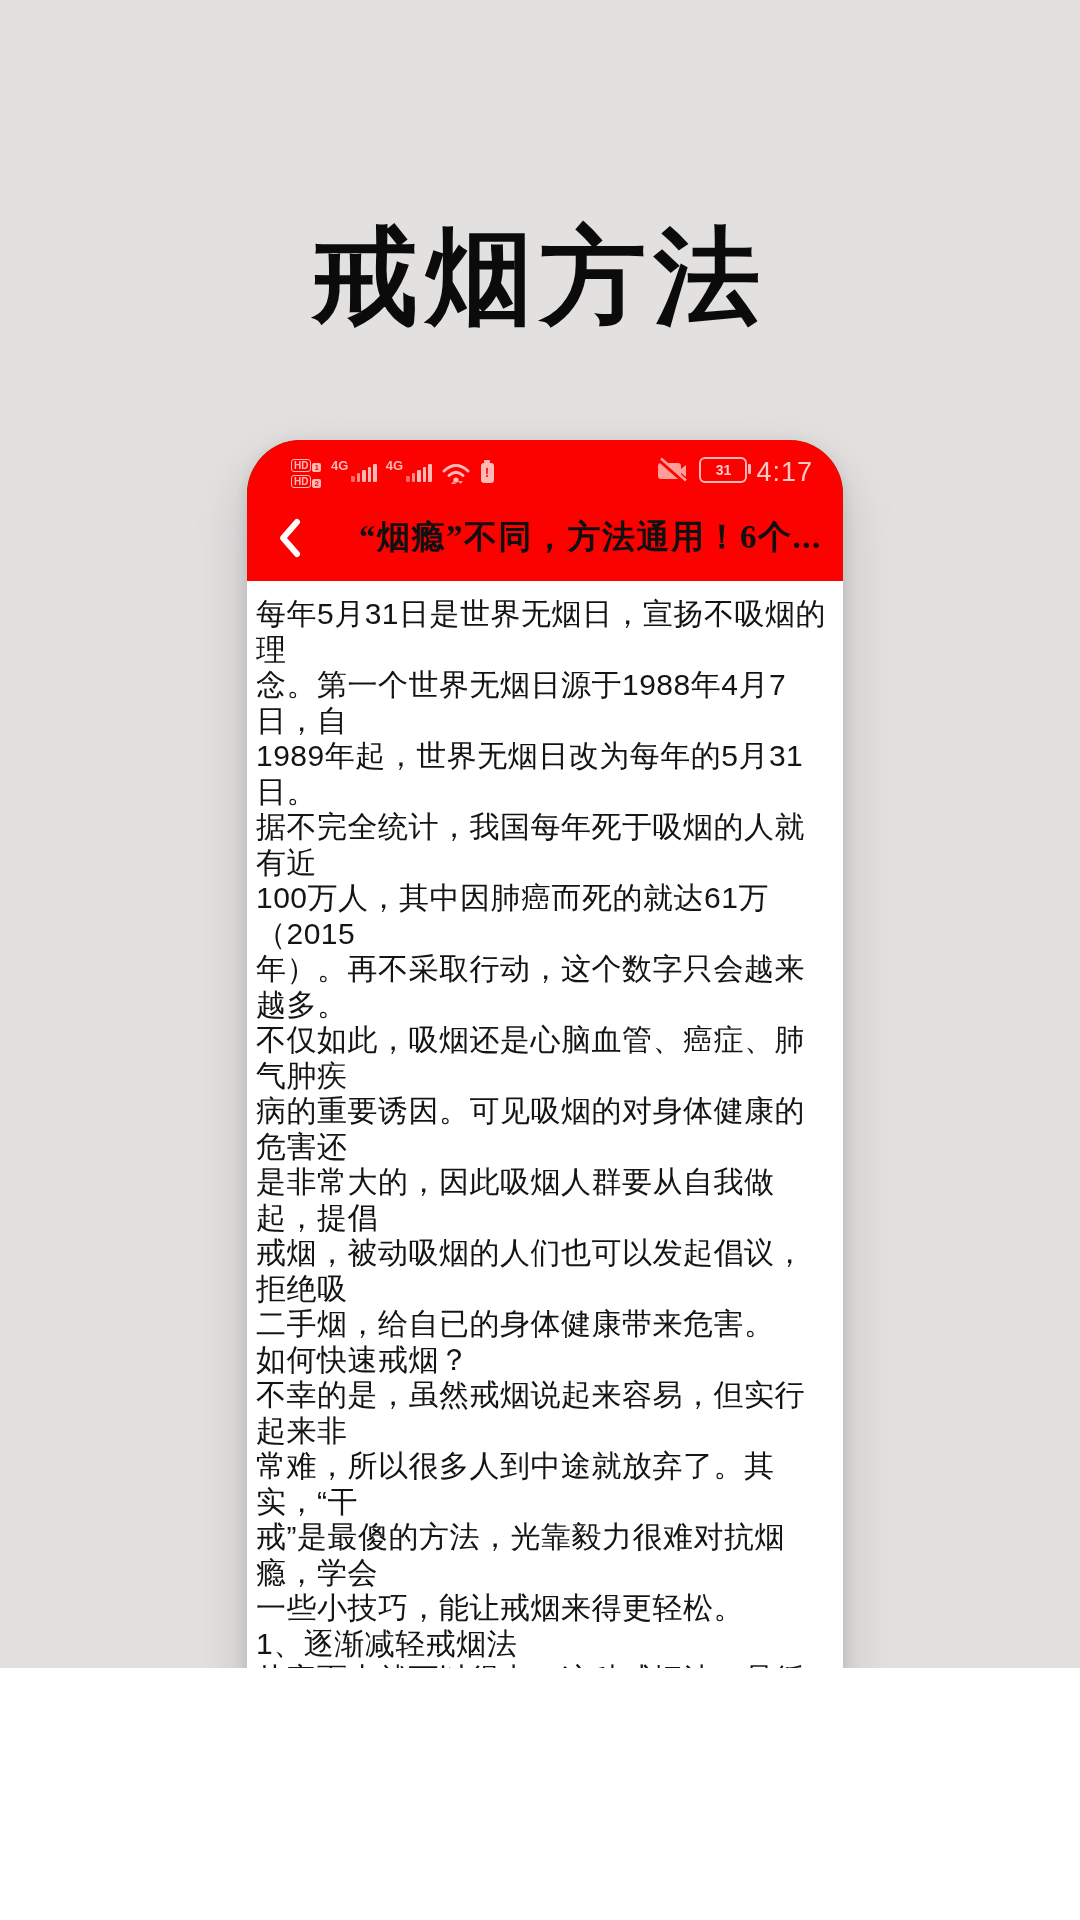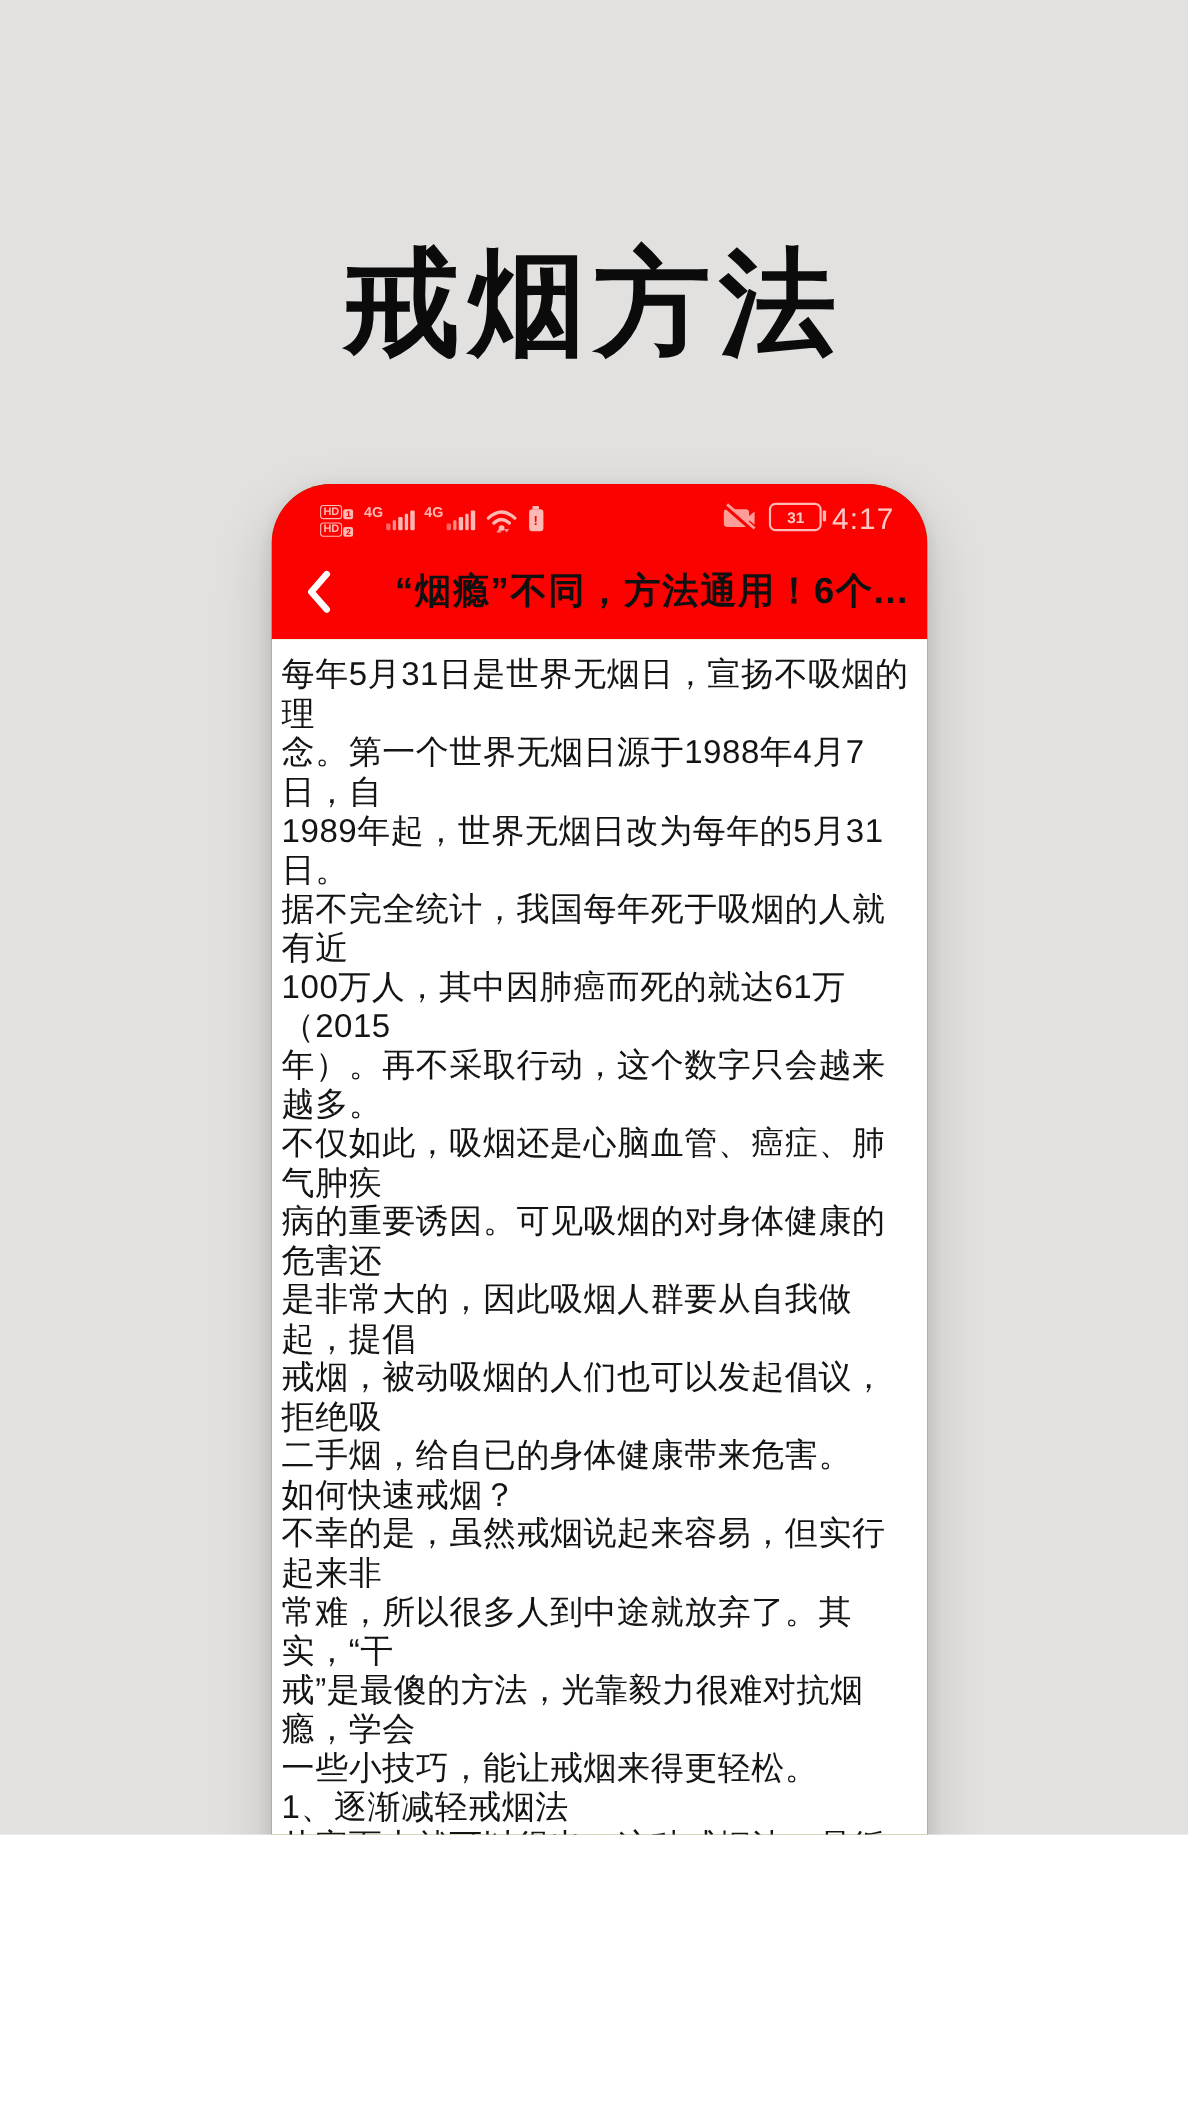--- a/index.html
+++ b/index.html
@@ -63,21 +63,21 @@
     font-size:14px; font-weight:600; color:#ffc9c6; position:relative; margin-left:10px;
   }
   .battery-pill::after{
     content:""; position:absolute; right:-6px; top:5px; width:3px; height:10px;
     background:#ffb9b5; border-radius:1px;
   }
   .time{font-size:27px; color:#ffc9c6; margin-left:9px; letter-spacing:1px;}
   
   .nav-bar{
     height:81px; flex:0 0 81px; background:#fb0100;
-    display:flex; align-items:center; padding:0 8px 6px 30px; box-sizing:border-box;
+    display:flex; align-items:center; padding:0 8px 6px 30px; box-sizing:border-box;font-family:Liberation Serif, serif;
   }
   .back-button{display:flex; align-items:center; background:none; border:none; padding:0; cursor:pointer;}
   .nav-title{
     font-size:33px; font-weight:700; color:#101010; margin-left:56px;
     letter-spacing:1.5px; white-space:nowrap; overflow:hidden;
   }
   
   .content{flex:1 1 auto; background:#ffffff; display:flex; flex-direction:column;}
   .article-text{
     padding:15px 8px 0 9px; font-size:30px; line-height:35.5px; color:#141414;

